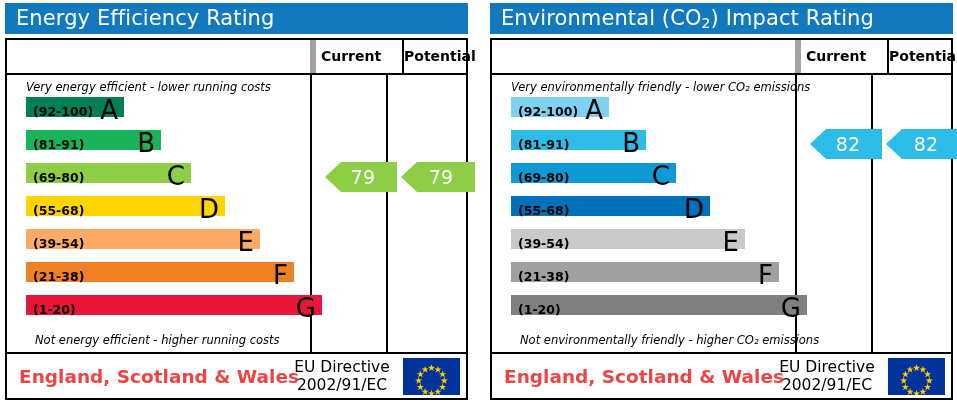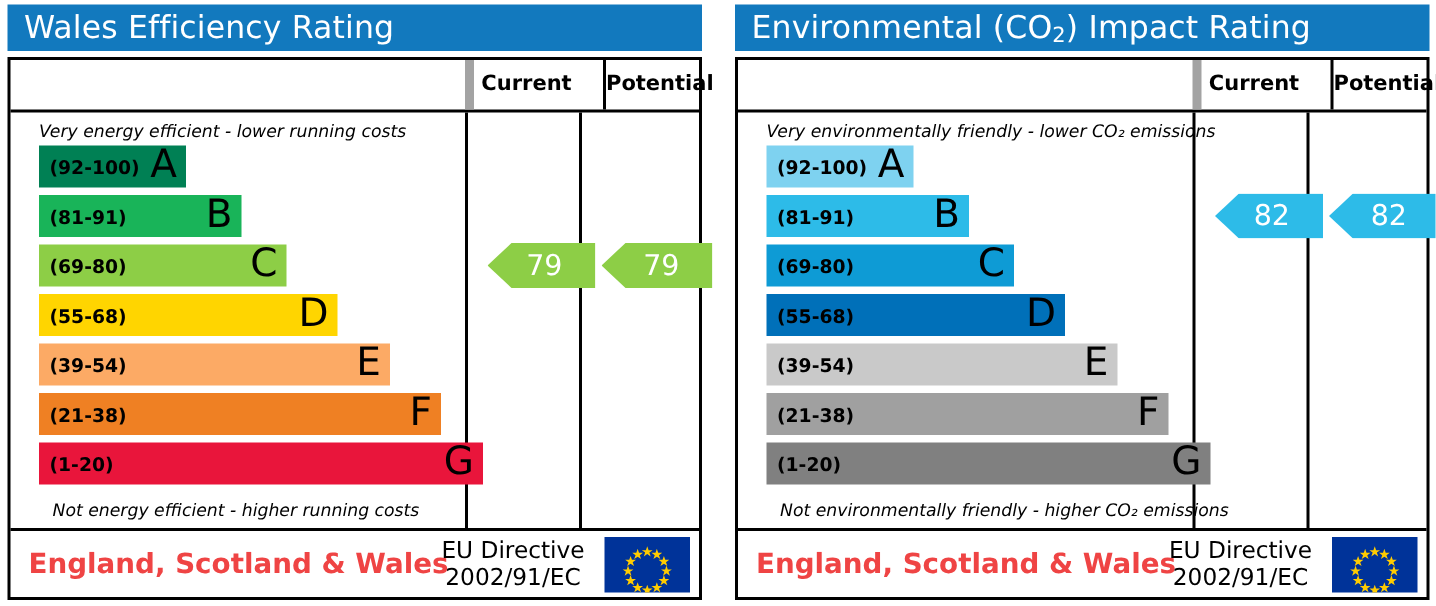--- a/index.html
+++ b/index.html
@@ -123,21 +123,21 @@
     position: absolute;
     left: 7px;
     top: 22px;
     width: 296px;
     height: 230px;
   }
 
   .band {
     position: absolute;
     left: 0;
-    height: 28px;
+    height: 20px;
   }
   .band-range {
     position: absolute;
     left: 7px;
     top: 0;
     height: 28px;
     line-height: 29px;
     font-size: 12.5px;
     font-weight: bold;
     color: #000;
@@ -212,21 +212,21 @@
   .eu-flag svg { display: block; }
 </style>
 </head>
 <body>
 
 <div class="page">
 
   <div class="epc left">
 
     <div class="title-bar">
-      <span>Wales Efficiency Rating</span>
+      <span>Energy Efficiency Rating</span>
     </div>
 
     <div class="frame">
 
       <div class="hdr-row">
         <div class="hdr-cell hdr-current">Current</div>
         <div class="hdr-cell hdr-potential">Potential</div>
       </div>
 
       <div class="vline v1"></div>

